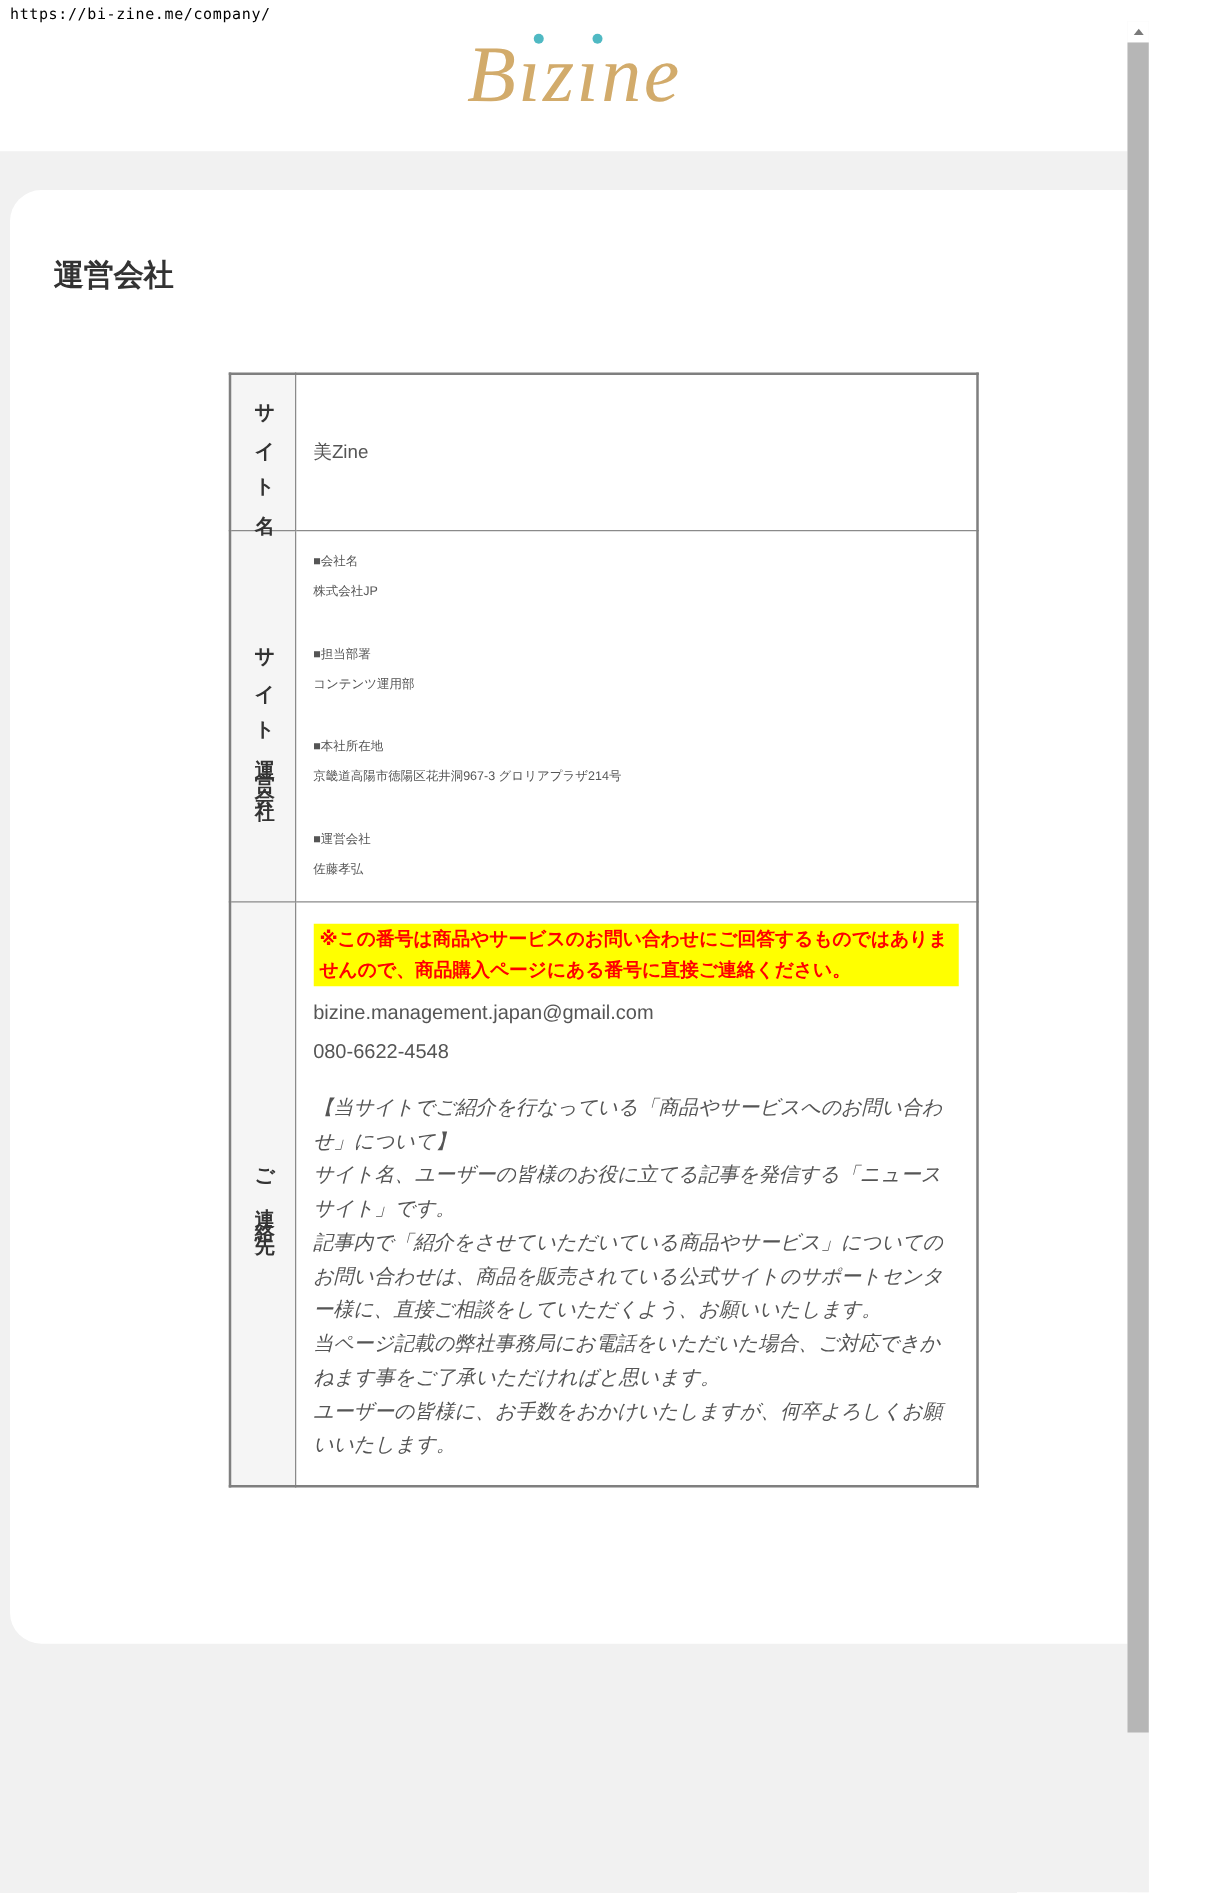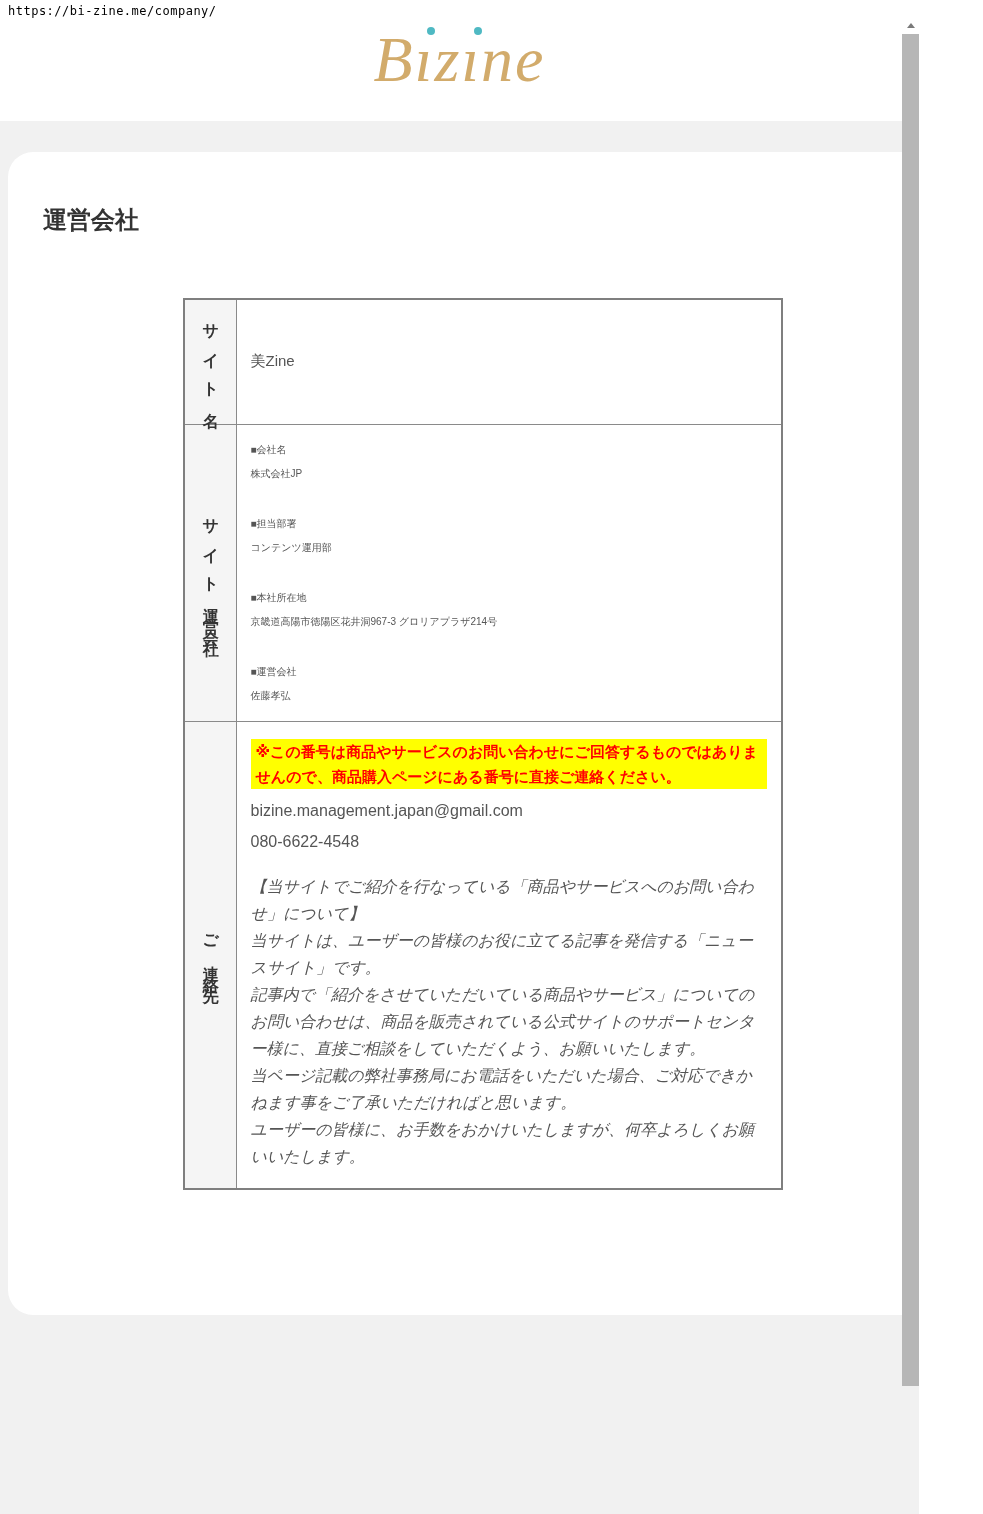--- a/index.html
+++ b/index.html
@@ -122,21 +122,21 @@
           <div class="vhead-box">
             <div class="vhead">ご連絡先</div>
           </div>
         </th>
         <td class="contact-cell">
           <div class="notice">※この番号は商品やサービスのお問い合わせにご回答するものではありませんので、商品購入ページにある番号に直接ご連絡ください。</div>
           <div class="contact-line">bizine.management.japan@gmail.com</div>
           <div class="contact-line">080-6622-4548</div>
           <div class="contact-paragraphs">
             <p>【当サイトでご紹介を行なっている「商品やサービスへのお問い合わせ」について】</p>
-            <p>当サイトは、ユーザーの皆様のお役に立てる記事を発信する「ニュースサイト」です。</p>
+            <p>サイト名、ユーザーの皆様のお役に立てる記事を発信する「ニュースサイト」です。</p>
             <p>記事内で「紹介をさせていただいている商品やサービス」についてのお問い合わせは、商品を販売されている公式サイトのサポートセンター様に、直接ご相談をしていただくよう、お願いいたします。</p>
             <p>当ページ記載の弊社事務局にお電話をいただいた場合、ご対応できかねます事をご了承いただければと思います。</p>
             <p>ユーザーの皆様に、お手数をおかけいたしますが、何卒よろしくお願いいたします。</p>
           </div>
         </td>
       </tr>
     </tbody>
       </table>
   </div>
 

